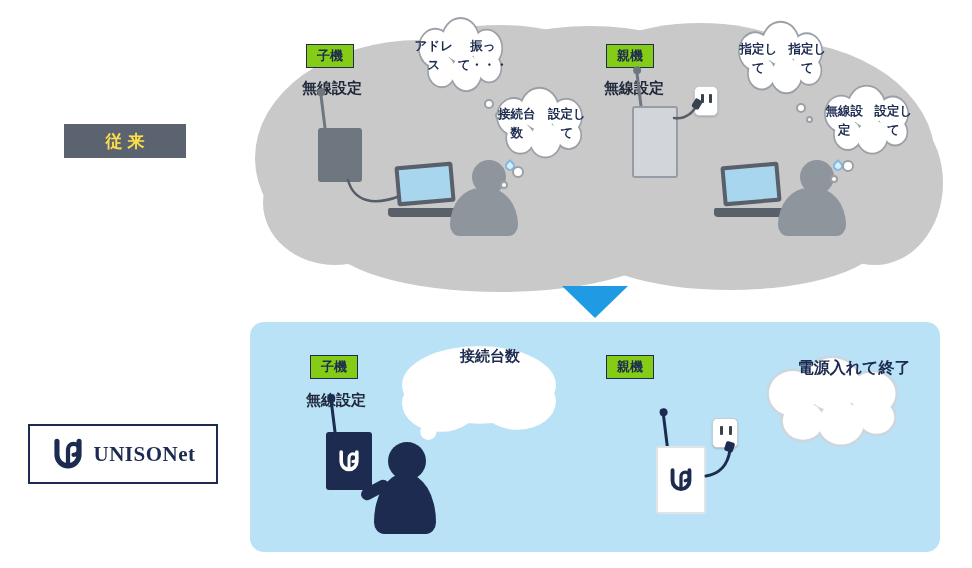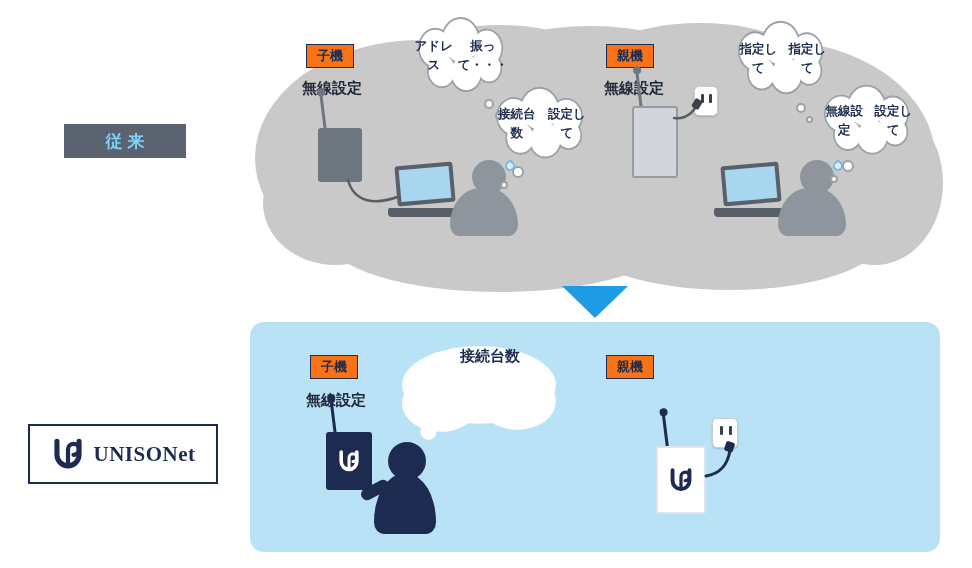--- a/index.html
+++ b/index.html
@@ -4,26 +4,26 @@
 <style>
   * { margin:0; padding:0; box-sizing:border-box; }
   body { background:#fff; }
   #stage {
     position:relative; width:972px; height:568px; background:#fff; overflow:hidden;
     font-family:"Liberation Sans","DejaVu Sans",sans-serif;
   }
   .abs { position:absolute; }
   .cloud-part { fill:var(--cloud-gray,#c9c9c9); }
   #banner {
-    position:absolute; background:var(--banner-gray,#5b6270); color:#7dd3fc;
+    position:absolute; background:var(--banner-gray,#5b6270); color:#fde047;
     font-size:17px; font-weight:bold; display:flex; align-items:center; justify-content:center;
     letter-spacing:5px; text-indent:5px;
   }
   .tag {
-    position:absolute; background:#f97316; border:1.5px solid var(--navy,#1c2b4f);
+    position:absolute; background:#84cc16; border:1.5px solid var(--navy,#1c2b4f);
     color:var(--navy,#1c2b4f); font-size:13px; font-weight:bold; padding:3px 10px; line-height:1.2;
   }
   .setting { position:absolute; font-size:15px; font-weight:bold; color:#20293a; }
   .router { position:absolute; border-radius:3px; display:flex; align-items:center; justify-content:center; }
   .antenna { position:absolute; width:3px; border-radius:2px; background:var(--device-gray,#6e7680); transform-origin:bottom center; }
   .antenna::after { content:""; position:absolute; top:-6px; left:-2.5px; width:8px; height:8px; border-radius:50%; background:inherit; }
   .antenna.navy { background:var(--navy,#1c2b4f); }
   .laptop { position:absolute; width:80px; height:54px; }
   .laptop .screen { position:absolute; left:4px; top:0; width:58px; height:40px; background:var(--screen-blue,#a9d6ef); border:4px solid #59606a; border-radius:3px; transform:rotate(-5deg); }
   .laptop .base { position:absolute; left:-4px; top:44px; width:80px; height:9px; background:#59606a; border-radius:2px 2px 4px 4px; }
@@ -200,20 +200,29 @@
       </svg>
   </div>
   <div class="outlet" style="left:712px;top:418px;width:26px;height:30px">
     <div class="slot" style="left:7px"></div>
     <div class="slot" style="left:16px"></div>
   </div>
   <svg class="wire navy" style="left:700px;top:440px" width="38" height="40" viewBox="0 0 38 40">
     <path d="M6 36 C20 34 28 24 30 10"></path>
     <rect x="25" y="2" width="9" height="10" rx="2" fill="#1c2b4f" transform="rotate(18 30 7)"></rect>
   </svg>
+  <div class="bubble big" style="left:760px;top:352px;width:152px;height:102px">
+    <svg viewBox="0 0 120 86" preserveAspectRatio="none" style="color:#ccd6de">
+        <use href="#cloud-shape" xlink:href="#cloud-shape"></use>
+      </svg>
+    <div class="txt">
+      <span>電源入れて</span>
+      <span>終了</span>
+    </div>
+  </div>
 
   <div id="brandbox" style="left:28px;top:424px;width:190px;height:60px">
     <svg class="glyph" viewBox="0 0 40 40" width="34" height="34" style="color:var(--navy,#1c2b4f)">
         <use href="#uq-mark" xlink:href="#uq-mark"></use>
       </svg>
     <span class="brand-text">UNISONet</span>
   </div>
 
   <svg width="0" height="0" style="position:absolute">
     <defs>

